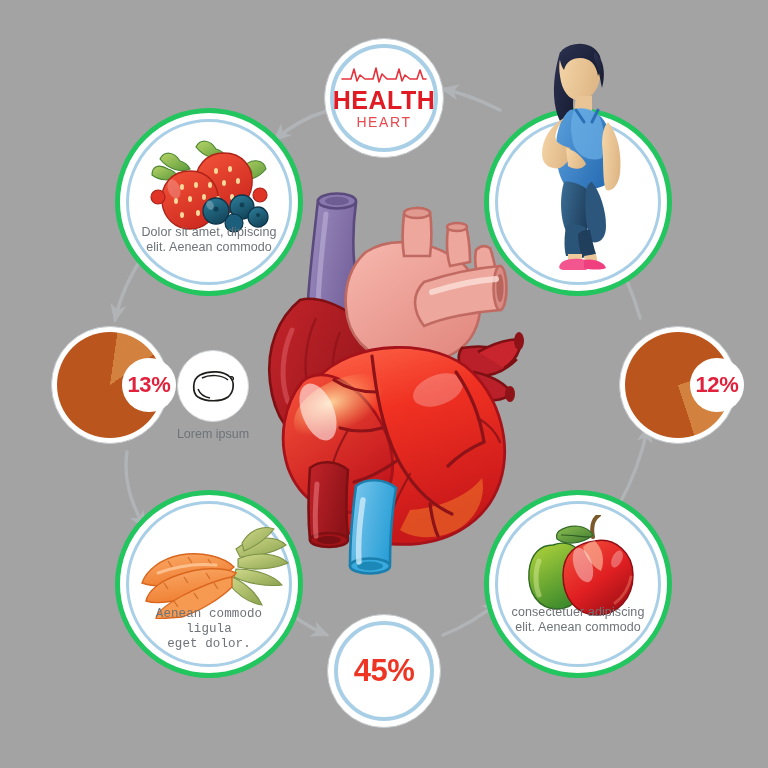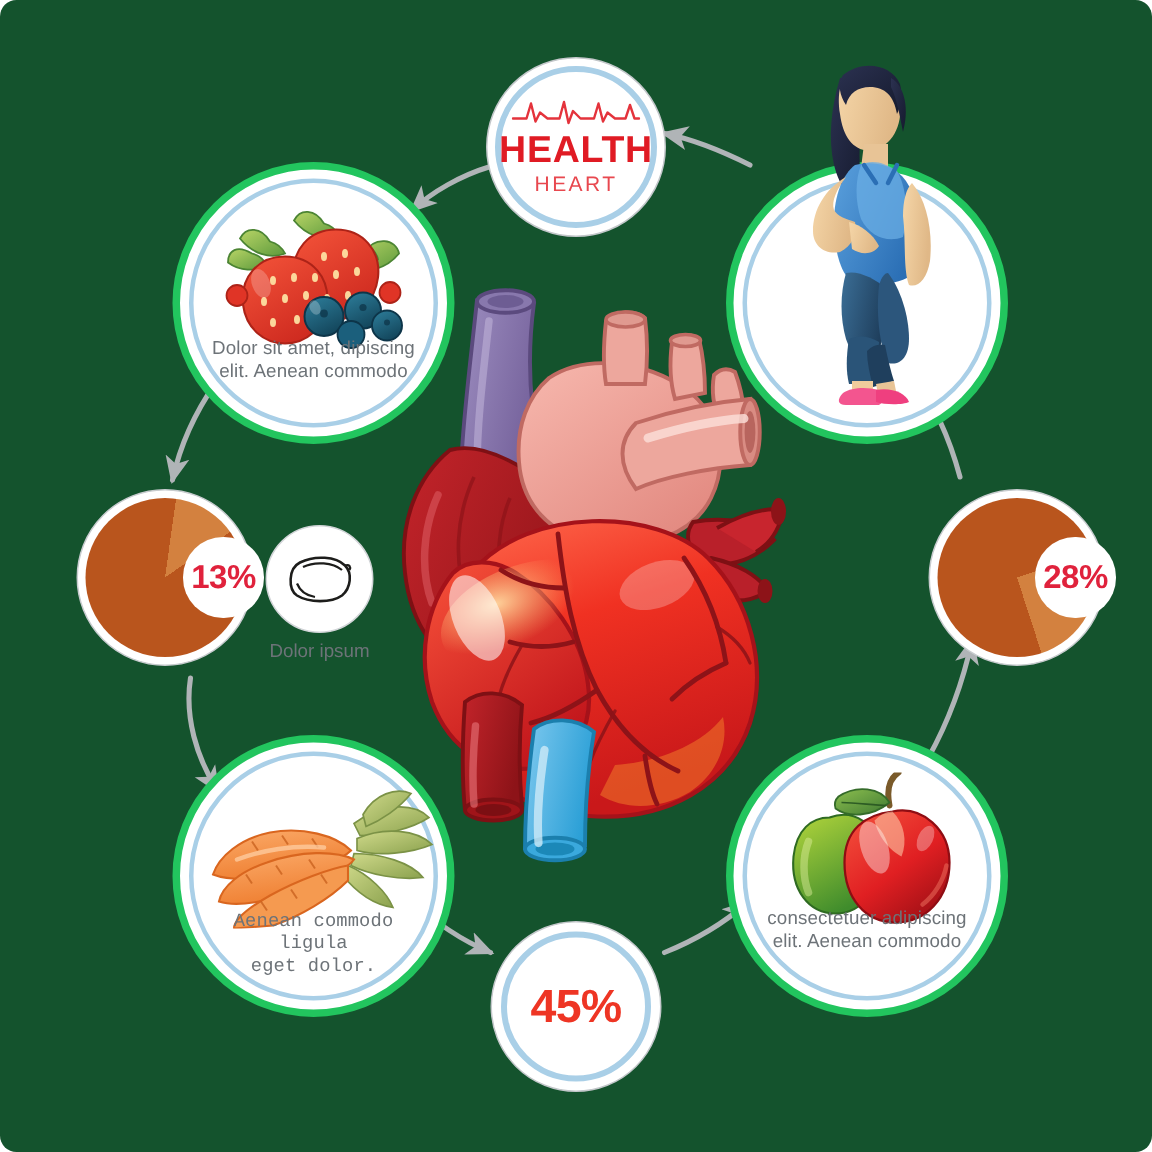--- a/index.html
+++ b/index.html
@@ -1,19 +1,19 @@
 <!DOCTYPE html>
 <html><head>
 <meta charset="utf-8">
 <style>
   html,body{margin:0;padding:0;background:#ffffff;}
   body{width:768px;height:768px;overflow:hidden;
        font-family:"Liberation Sans", sans-serif;
        -webkit-font-smoothing:antialiased;}
-  #stage{position:relative;width:768px;height:768px;background:#14532d;border-radius:11px;}
+  #stage{position:relative;width:768px;height:768px;background:#a3a3a3;}
   #wires{position:absolute;left:0;top:0;width:768px;height:768px;}
   #art{position:absolute;left:0;top:0;width:768px;height:768px;}
 
   .node{position:absolute;box-sizing:border-box;}
 
   
   .photo-circle{
     border-radius:50%;
     background:#ffffff;
     border:5px solid #22c55e;
@@ -480,23 +480,23 @@
     </div>
   </div>
   <div class="node icon-circle" style="left:177px;top:350px;width:72px;height:72px;">
     <svg width="46" height="34" viewBox="0 0 46 34">
       <path d="M10,6 C20,1 34,2 40,8 C45,13 44,23 38,28 C31,33 16,33 8,28
                C2,24 2,10 10,6 Z" fill="none" stroke="#1d1d1b" stroke-width="1.7"></path>
       <path d="M12,9 C20,5 32,6 38,11" fill="none" stroke="#1d1d1b" stroke-width="1.5"></path>
       <path d="M8,20 C10,25 14,28 20,29" fill="none" stroke="#1d1d1b" stroke-width="1.5"></path>
       <path d="M40,8 C43,7 44,9 43,11" fill="none" stroke="#1d1d1b" stroke-width="1.5"></path>
     </svg>
-    <div class="icon-label" style="top:76px;">Dolor ipsum</div>
+    <div class="icon-label" style="top:76px;">Lorem ipsum</div>
   </div>
 
   <div class="node donut" style="left:619px;top:326px;width:118px;height:118px;">
     <div class="ring" style="background:conic-gradient(from 0deg, #b9551d 0deg 72deg, #d3813f 72deg 162deg, #b9551d 162deg 360deg);"></div>
     <div class="hole">
-      <span>28%</span>
+      <span>12%</span>
     </div>
   </div>
 
 </div>
 
 </body></html>

